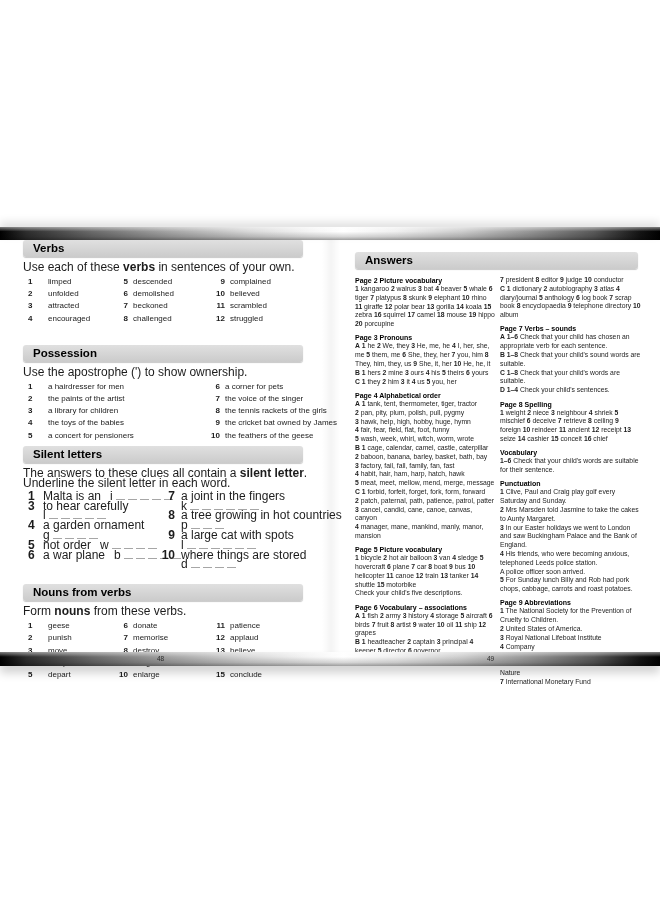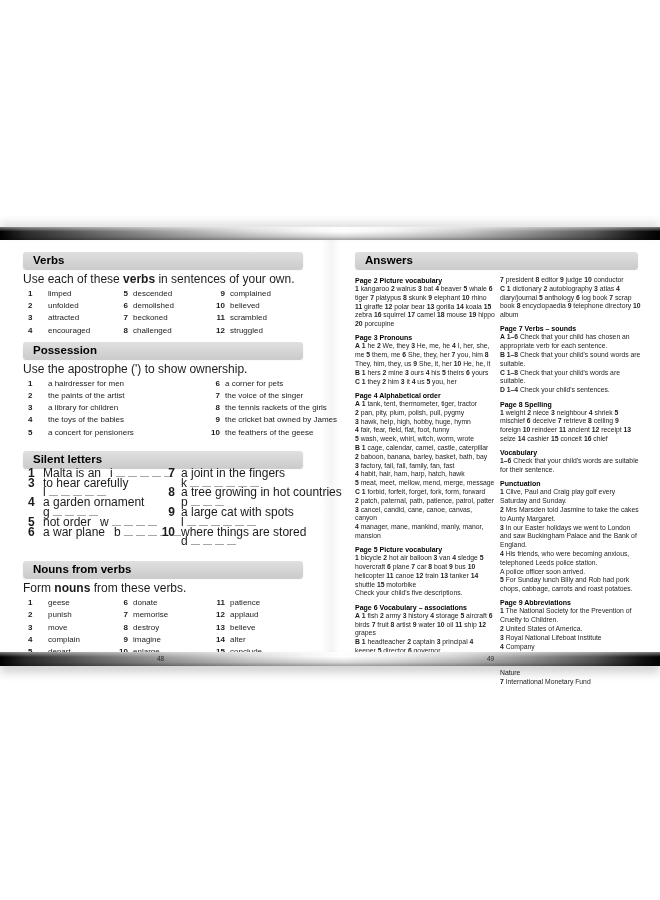--- a/index.html
+++ b/index.html
@@ -26,23 +26,23 @@
   
   .page{position:absolute;top:13px;color:#1c1c1c;}
   .page-left{left:23px;width:310px;}
   .page-right{left:355px;width:290px;}
 
   
   .sec-head{width:280px;height:17px;border-radius:3px;background:linear-gradient(#e0e0e0,#cbcbcb);
     box-shadow:0 1px 1px rgba(0,0,0,.22);font-weight:bold;font-size:11.5px;line-height:17px;
     padding-left:10px;box-sizing:border-box;color:#000;}
   .page-right > .sec-head{width:283px;margin-top:12px;}
-  .page-left .section:nth-child(1){margin-top:12px;}
-  .page-left .section:nth-child(2){margin-top:5px;}
-  .page-left .section:nth-child(3){margin-top:12px;}
+  .page-left .section:nth-child(1){margin-top:0;}
+  .page-left .section:nth-child(2){margin-top:20px;}
+  .page-left .section:nth-child(3){margin-top:4px;}
   .page-left .section:nth-child(4){margin-top:14px;}
 
   .intro{margin:5px 0 4px 0;font-size:12px;line-height:10px;width:302px;}
   .intro b{font-weight:bold;}
 
   
   .nlist{display:grid;font-size:8px;line-height:12.2px;}
   .cols3{grid-template-columns:20px 65px 20px 77px 20px 1fr;}
   .cols2{grid-template-columns:20px 155px 22px 1fr;}
   .ln{font-weight:bold;padding-left:5px;}
@@ -133,20 +133,21 @@
             <span class="ln lr">9</span>
             <span class="ll">the cricket bat owned by James</span>
             <span class="ln">5</span>
             <span class="ll">a concert for pensioners</span>
             <span class="ln lr">10</span>
             <span class="ll">the feathers of the geese</span>
           </div>
         </div>
         <div class="section">
           <div class="sec-head"><span>Silent letters</span></div>
+          <p class="intro"><span>The answers to these clues all contain a </span><b>silent letter</b><span>. Underline the silent letter in each word.</span></p>
           <div class="sl-cols">
             <div class="sl-col sl-col-l">
               <div class="sl-item">
                 <div class="sl-line"><span class="sl-num">1</span><span class="sl-clue">Malta is an</span><span class="sl-ans inline"><span class="sl-letter">i</span><span class="blank"></span><span class="blank"></span><span class="blank"></span><span class="blank"></span><span class="blank"></span></span></div>
               </div>
               <div class="sl-item">
                 <div class="sl-line"><span class="sl-num">3</span><span class="sl-clue">to hear carefully</span></div>
                 <div class="sl-ans-line"><span class="sl-ans"><span class="sl-letter">l</span><span class="blank"></span><span class="blank"></span><span class="blank"></span><span class="blank"></span><span class="blank"></span></span></div>
               </div>
               <div class="sl-item">

